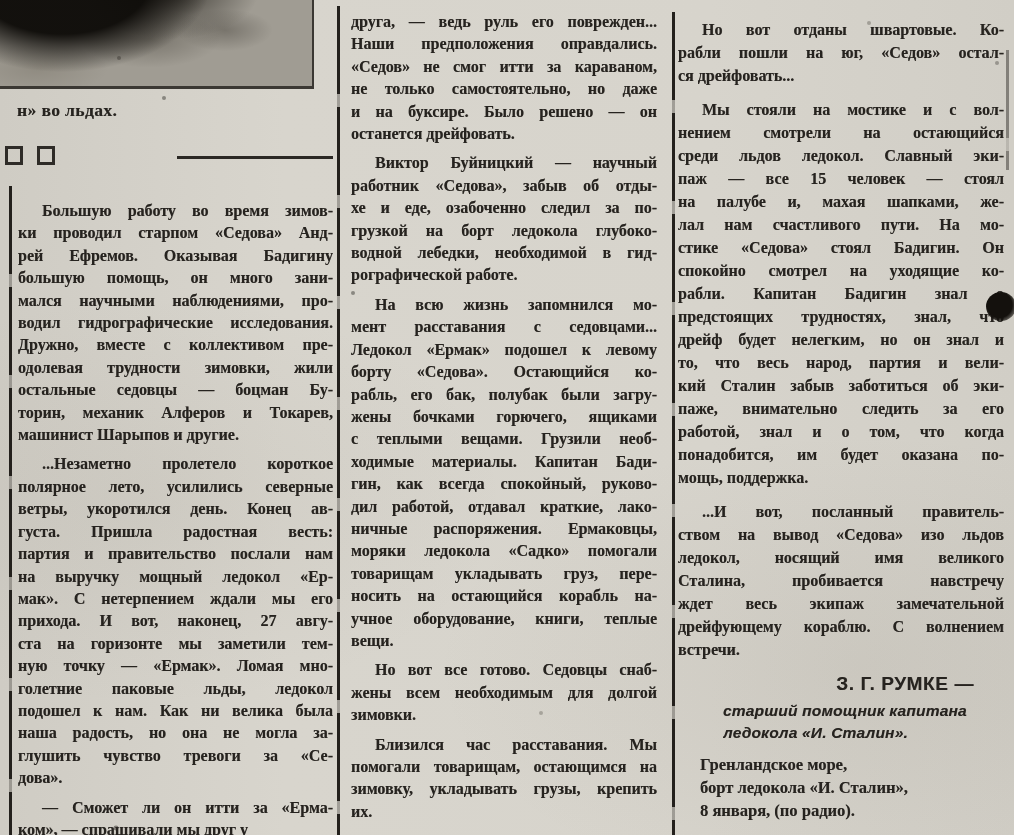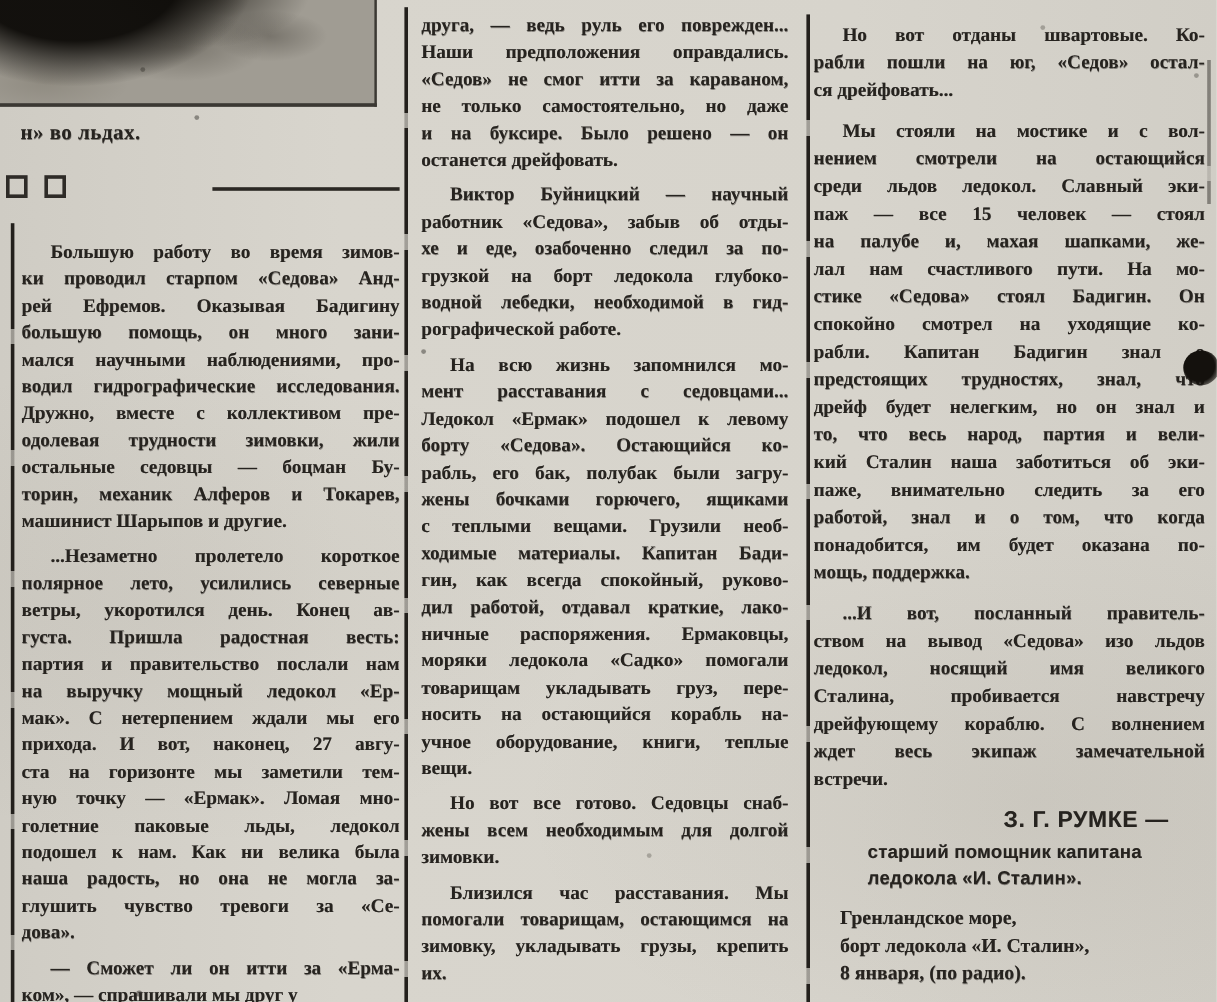--- a/index.html
+++ b/index.html
@@ -58,21 +58,21 @@
   
   .para.sig-name{
     font-family:"Liberation Sans","DejaVu Sans",sans-serif; font-size:19px;
     margin-top:10px; line-height:24px; letter-spacing:.6px;
   }
   .para.sig-name .line{ text-align:right; text-align-last:right; padding-right:30px; }
   .para.sig-role{
     font-family:"Liberation Sans","DejaVu Sans",sans-serif; font-size:15.5px;
     margin-top:4px !important; line-height:22px; margin-left:45px; letter-spacing:.2px;
   }
-  .para.sig-role .line{ text-align:center; text-align-last:left; }
+  .para.sig-role .line{ text-align:center; text-align-last:left;font-style:italic; }
   .para.dateline{ font-size:16.5px; margin-top:9px !important; line-height:23px; margin-left:22px; }
   .para.dateline .line{ text-align:left; text-align-last:left; }
   
   .ink-blot{
     position:absolute; left:986px; top:292px; width:30px; height:29px; border-radius:50%;
     background:radial-gradient(circle at 45% 45%, #14110d 55%, rgba(20,17,13,.55) 75%, rgba(20,17,13,0) 100%);
   }
   .specks{
     position:absolute; left:0; top:0; width:2px; height:2px; border-radius:50%;
     box-shadow:
@@ -199,33 +199,33 @@
         <div class="line">среди льдов ледокол. Славный эки-</div>
         <div class="line">паж — все 15 человек — стоял</div>
         <div class="line">на палубе и, махая шапками, же-</div>
         <div class="line">лал нам счастливого пути. На мо-</div>
         <div class="line">стике «Седова» стоял Бадигин. Он</div>
         <div class="line">спокойно смотрел на уходящие ко-</div>
         <div class="line">рабли. Капитан Бадигин знал о</div>
         <div class="line">предстоящих трудностях, знал, что</div>
         <div class="line">дрейф будет нелегким, но он знал и</div>
         <div class="line">то, что весь народ, партия и вели-</div>
-        <div class="line">кий Сталин наша заботиться об эки-</div>
+        <div class="line">кий Сталин забыв заботиться об эки-</div>
         <div class="line">паже, внимательно следить за его</div>
         <div class="line">работой, знал и о том, что когда</div>
         <div class="line">понадобится, им будет оказана по-</div>
         <div class="line last">мощь, поддержка.</div>
       </div>
       <div class="para indent">
         <div class="line first">...И вот, посланный правитель-</div>
         <div class="line">ством на вывод «Седова» изо льдов</div>
         <div class="line">ледокол, носящий имя великого</div>
         <div class="line">Сталина, пробивается навстречу</div>
+        <div class="line">ждет весь экипаж замечательной</div>
         <div class="line">дрейфующему кораблю. С волнением</div>
-        <div class="line">ждет весь экипаж замечательной</div>
         <div class="line last">встречи.</div>
       </div>
       <div class="para sig-name">
         <div class="line first last">З. Г. РУМКЕ —</div>
       </div>
       <div class="para sig-role">
         <div class="line first">старший помощник капитана</div>
         <div class="line last">ледокола «И. Сталин».</div>
       </div>
       <div class="para dateline">

